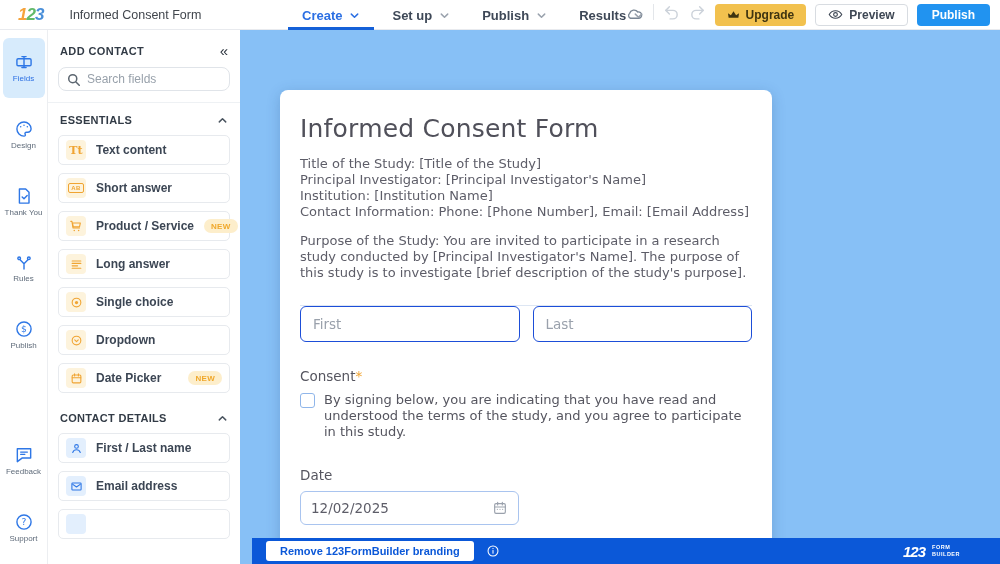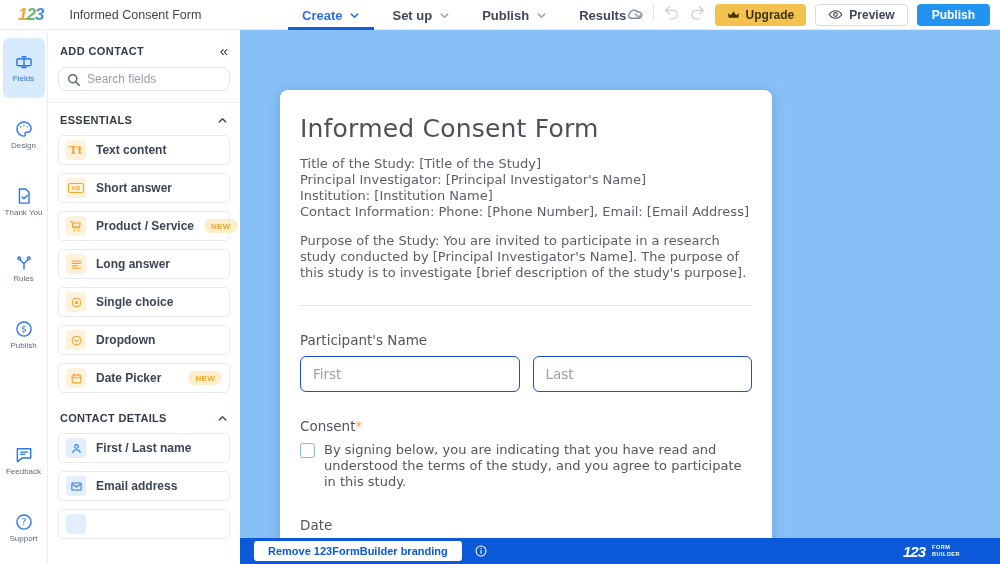--- a/index.html
+++ b/index.html
@@ -77,21 +77,21 @@
   .txt-input::placeholder { color:#9aa1ac; }
   .consent-row { display:flex; gap:9px; margin-top:4px; }
   .checkbox { width:15px; height:15px; flex:none; border:1.5px solid #90b6ea; border-radius:3px; margin-top:1px; background:#fff; cursor:pointer; }
   .consent-text { font-size:13px; color:#55555f; line-height:1.25; }
   .date-wrap { width:219px; height:34px; border:1px solid #a9c4ef; border-radius:6px; display:flex; align-items:center;
                justify-content:space-between; padding:0 10px; background:#fff; }
   .date-wrap input { border:none; outline:none; font-size:13.5px; color:#5d5d68; font-family:inherit; width:120px; background:transparent; }
   .date-wrap .cal { color:#9aa1ac; display:flex; cursor:pointer; }
 
   
-  .bottombar { position:absolute; left:0; right:0; bottom:0; height:26px; background:#0b58d8; display:flex;
+  .bottombar { position:absolute; left:12px; right:0; bottom:0; height:26px; background:#0b58d8; display:flex;
                align-items:center; gap:12px; padding:0 14px; z-index:15; }
   .remove-btn { background:#fff; color:#0b58d8; font-size:11px; font-weight:700; height:20px; padding:0 14px;
                 border-radius:3px; display:flex; align-items:center; cursor:pointer; white-space:nowrap; }
   .bb-info { color:#fff; display:flex; cursor:pointer; }
   .bb-logo { margin-left:auto; margin-right:26px; display:flex; align-items:center; gap:7px; color:#fff; }
   .bb-123 { font-size:15px; font-weight:800; font-style:italic; letter-spacing:-1px; }
   .bb-sub { display:flex; flex-direction:column; font-size:5.5px; font-weight:700; letter-spacing:.5px; line-height:1.3; }
 </style>
 </head>
 <body>
@@ -382,21 +382,20 @@
         <div class="intro-line">Title of the Study: [Title of the Study]</div>
         <div class="intro-line">Principal Investigator: [Principal Investigator's Name]</div>
         <div class="intro-line">Institution: [Institution Name]</div>
         <div class="intro-line">Contact Information: Phone: [Phone Number], Email: [Email Address]</div>
       </div>
 
       <p class="purpose">Purpose of the Study: You are invited to participate in a research study conducted by [Principal Investigator's Name]. The purpose of this study is to investigate [brief description of the study's purpose].</p>
 
       <hr class="hr">
 
-      <div class="q-label">Participant's Name</div>
       <div class="name-row">
         <input class="txt-input" type="text" placeholder="First" style="">
         <input class="txt-input" type="text" placeholder="Last" style="">
       </div>
 
       <div class="q-label"><span>Consent</span><span class="req">*</span></div>
       <div class="consent-row">
         <div class="checkbox"></div>
         <div class="consent-text">By signing below, you are indicating that you have read and understood the terms of the study, and you agree to participate in this study.</div>
       </div>

